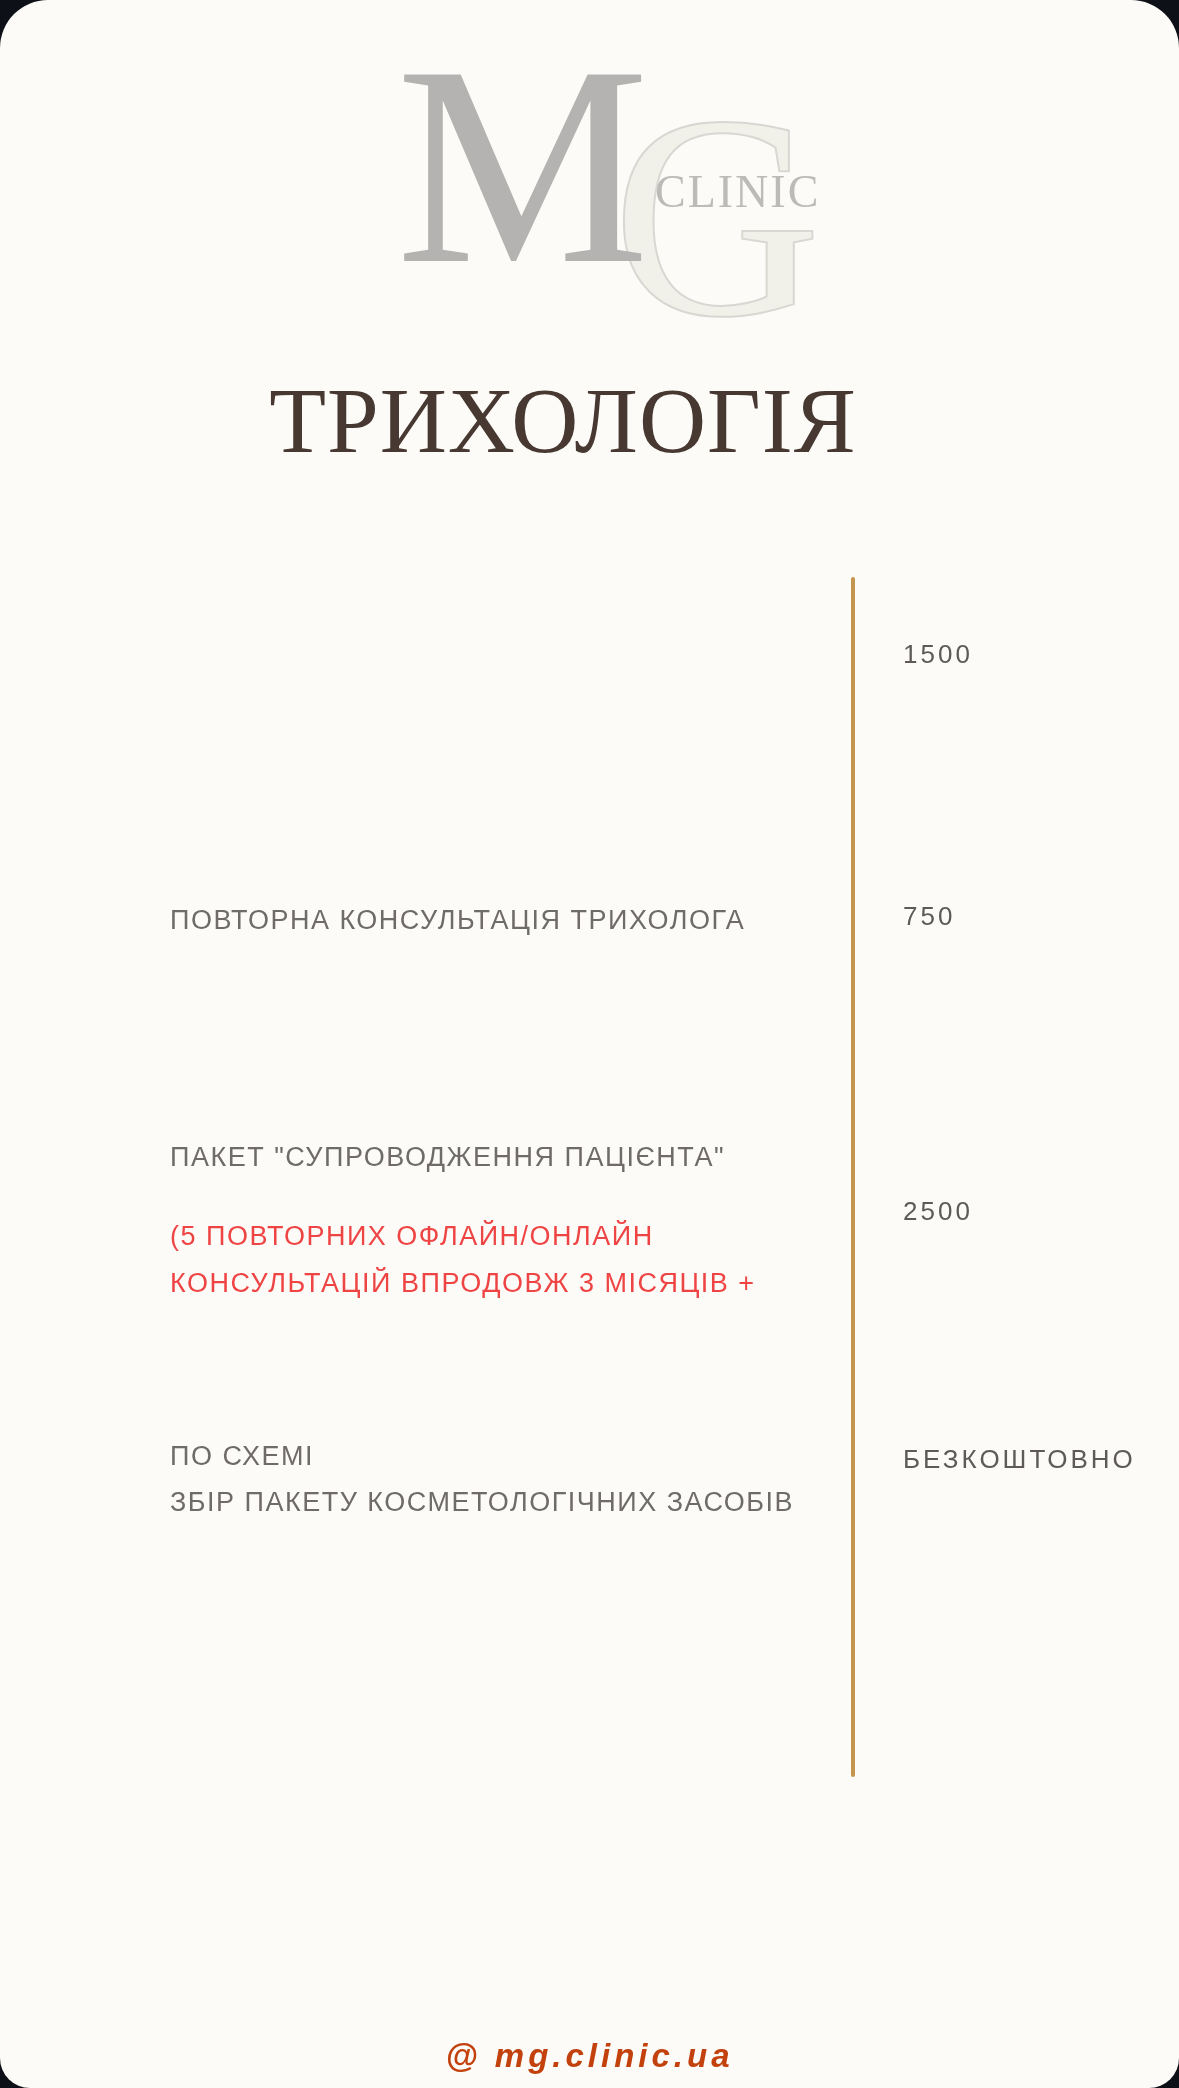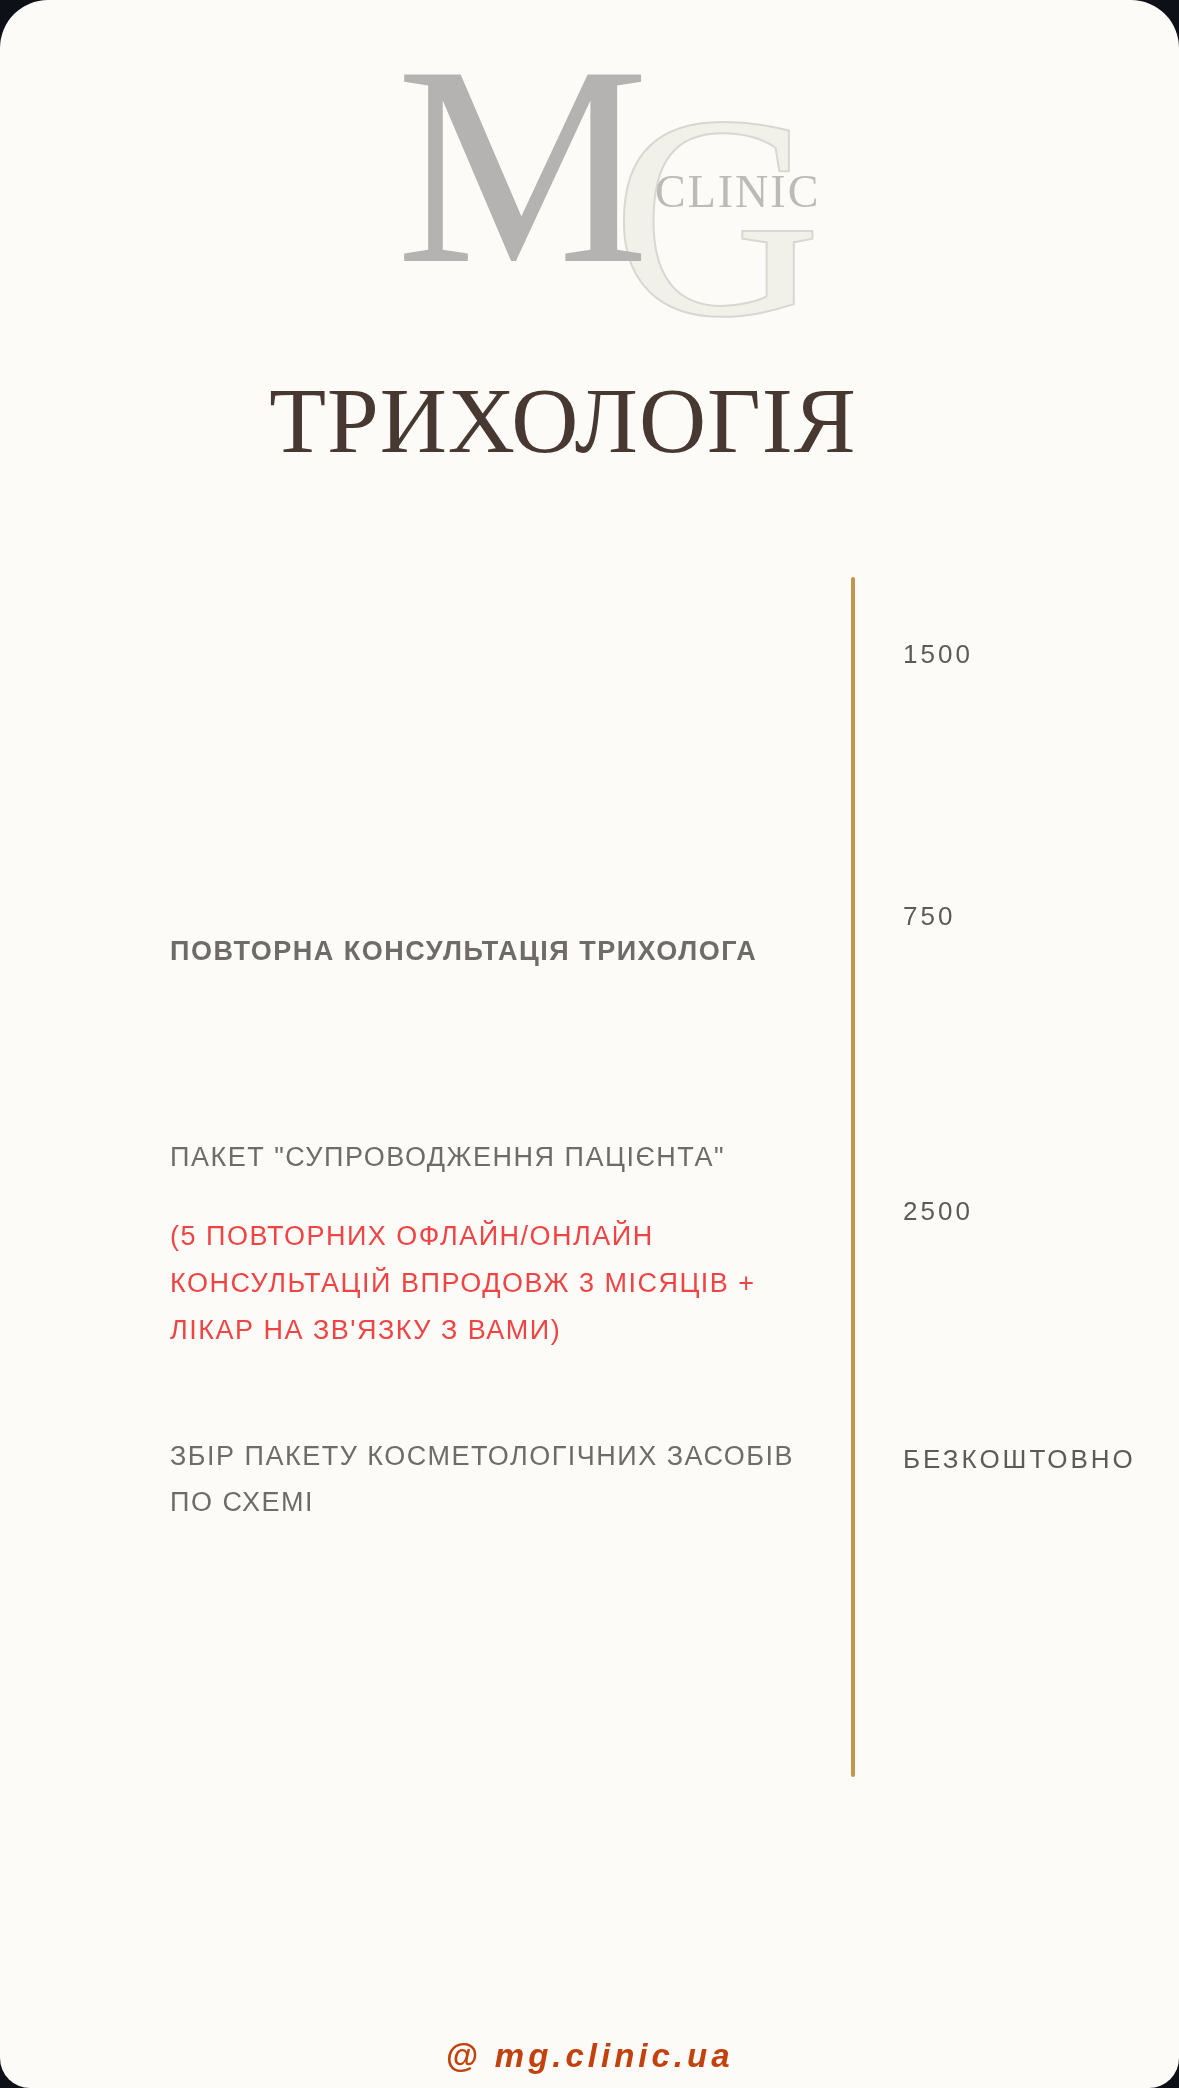--- a/index.html
+++ b/index.html
@@ -111,21 +111,21 @@
     left: 903px;
     font-size: 26px;
     line-height: 36px;
     letter-spacing: 3px;
     color: #5d5a57;
     white-space: nowrap;
   }
 
   .p1-label { top: 635px; }
   .p1-price { top: 636px; }
-  .p2-label { top: 928px; font-weight: bold; }
+  .p2-label { top: 897px; }
   .p2-price { top: 898px; }
   .p3-label { top: 1134px; }
   .p3-note  { top: 1213px; }
   .p3-price { top: 1193px; }
   .p4-label { top: 1433px; }
   .p4-price { top: 1441px; }
 
   
   .footer {
     position: absolute;
@@ -158,25 +158,24 @@
 
   <div class="price p1-price">1500</div>
 
   <div class="svc p2-label">ПОВТОРНА КОНСУЛЬТАЦІЯ ТРИХОЛОГА</div>
   <div class="price p2-price">750</div>
 
   <div class="svc p3-label">ПАКЕТ "СУПРОВОДЖЕННЯ ПАЦІЄНТА"</div>
   <div class="svc-note p3-note">
     <div>(5 ПОВТОРНИХ ОФЛАЙН/ОНЛАЙН</div>
     <div>КОНСУЛЬТАЦІЙ ВПРОДОВЖ 3 МІСЯЦІВ +</div>
-    <div>ЛІКАР НА ЗВ'ЯЗКУ З ВАМИ)</div>
   </div>
   <div class="price p3-price">2500</div>
 
   <div class="svc p4-label">
+    <div>ПО СХЕМІ</div>
     <div>ЗБІР ПАКЕТУ КОСМЕТОЛОГІЧНИХ ЗАСОБІВ</div>
-    <div>ПО СХЕМІ</div>
   </div>
   <div class="price p4-price">БЕЗКОШТОВНО</div>
 
   <div class="footer">@ mg.clinic.ua</div>
 
 </div>
 
 </body></html>

